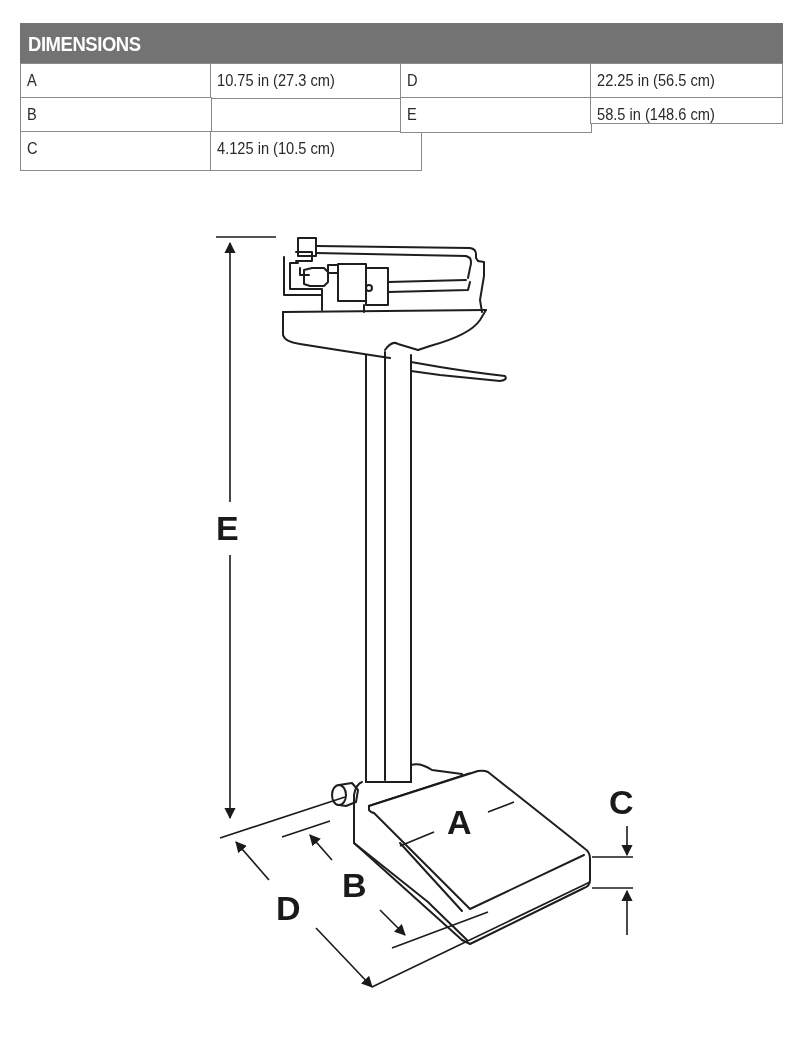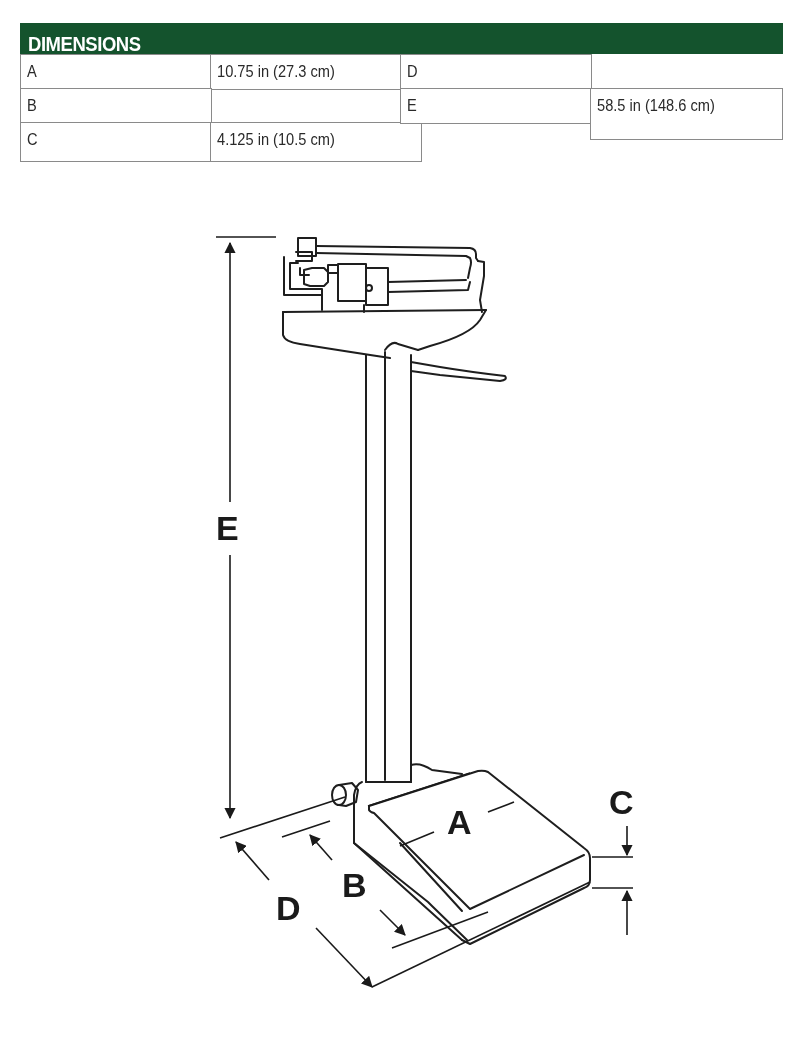--- a/index.html
+++ b/index.html
@@ -1,18 +1,18 @@
 <!DOCTYPE html>
 <html><head>
   <meta charset="utf-8">
   <style>
     html, body { margin: 0; padding: 0; background: #ffffff; }
     body { width: 800px; height: 1045px; position: relative; overflow: hidden; font-family: "Liberation Sans", sans-serif; }
     .dims-table { position: absolute; left: 20px; top: 23px; width: 763px; }
-    .dims-header { height: 31px; background: #14532d; color: #ffffff; font-family: "Liberation Sans", sans-serif; font-weight: bold; font-size: 21px; line-height: 42px; padding-left: 8px; letter-spacing: -0.5px; transform-origin: left; }
+    .dims-header { height: 40px; background: #737373; color: #ffffff; font-family: "Liberation Sans", sans-serif; font-weight: bold; font-size: 21px; line-height: 42px; padding-left: 8px; letter-spacing: -0.5px; transform-origin: left; }
     .dims-header span { display: inline-block; transform: scaleX(0.88); transform-origin: left; }
     .dims-grid { position: relative; height: 110px; }
     .cell { position: absolute; box-sizing: border-box; border: 1.5px solid #8a8a8a; background: #ffffff; font-size: 17px; line-height: 33px; padding-left: 6px; color: #2a2a2a; white-space: nowrap; }
     .cell span { display: inline-block; transform: scaleX(0.86); transform-origin: left; }
     .diagram { position: absolute; left: 0; top: 200px; width: 800px; height: 845px; }
     .dim-label { font-family: "Liberation Sans", sans-serif; font-weight: bold; font-size: 34px; fill: #1a1a1a; }
   </style>
 </head>
 <body>
 
@@ -22,22 +22,23 @@
   </div>
   <div class="dims-grid">
 
     <div class="cell" style="left:0;top:0;width:192px;height:36px;"><span>A</span></div>
     <div class="cell" style="left:190px;top:0;width:192px;height:36px;"><span>10.75 in (27.3 cm)</span></div>
     <div class="cell" style="left:0;top:34px;width:192px;height:36px;"><span>B</span></div>
     <div class="cell" style="left:0;top:68px;width:192px;height:40px;"><span>C</span></div>
     <div class="cell" style="left:190px;top:68px;width:212px;height:40px;"><span>4.125 in (10.5 cm)</span></div>
 
     <div class="cell" style="left:380px;top:0;width:192px;height:36px;"><span>D</span></div>
+    <div class="cell" style="left:570px;top:0;width:193px;height:36px;"><span>22.25 in (56.5 cm)</span></div>
     <div class="cell" style="left:380px;top:34px;width:192px;height:36px;"><span>E</span></div>
-    <div class="cell" style="left:570px;top:34px;width:193px;height:52px;"><span>58.5 in (148.6 cm)</span></div>
+    <div class="cell" style="left:570px;top:34px;width:193px;height:27px;"><span>58.5 in (148.6 cm)</span></div>
   </div>
 </div>
 
 <svg class="diagram" viewBox="0 200 800 845" xmlns="http://www.w3.org/2000/svg">
   <defs>
     <marker id="arr" viewBox="0 0 10 10" refX="9" refY="5" markerWidth="7" markerHeight="7" orient="auto-start-reverse">
       <path d="M0,0 L10,5 L0,10 z" fill="#1a1a1a"></path>
     </marker>
   </defs>
 

